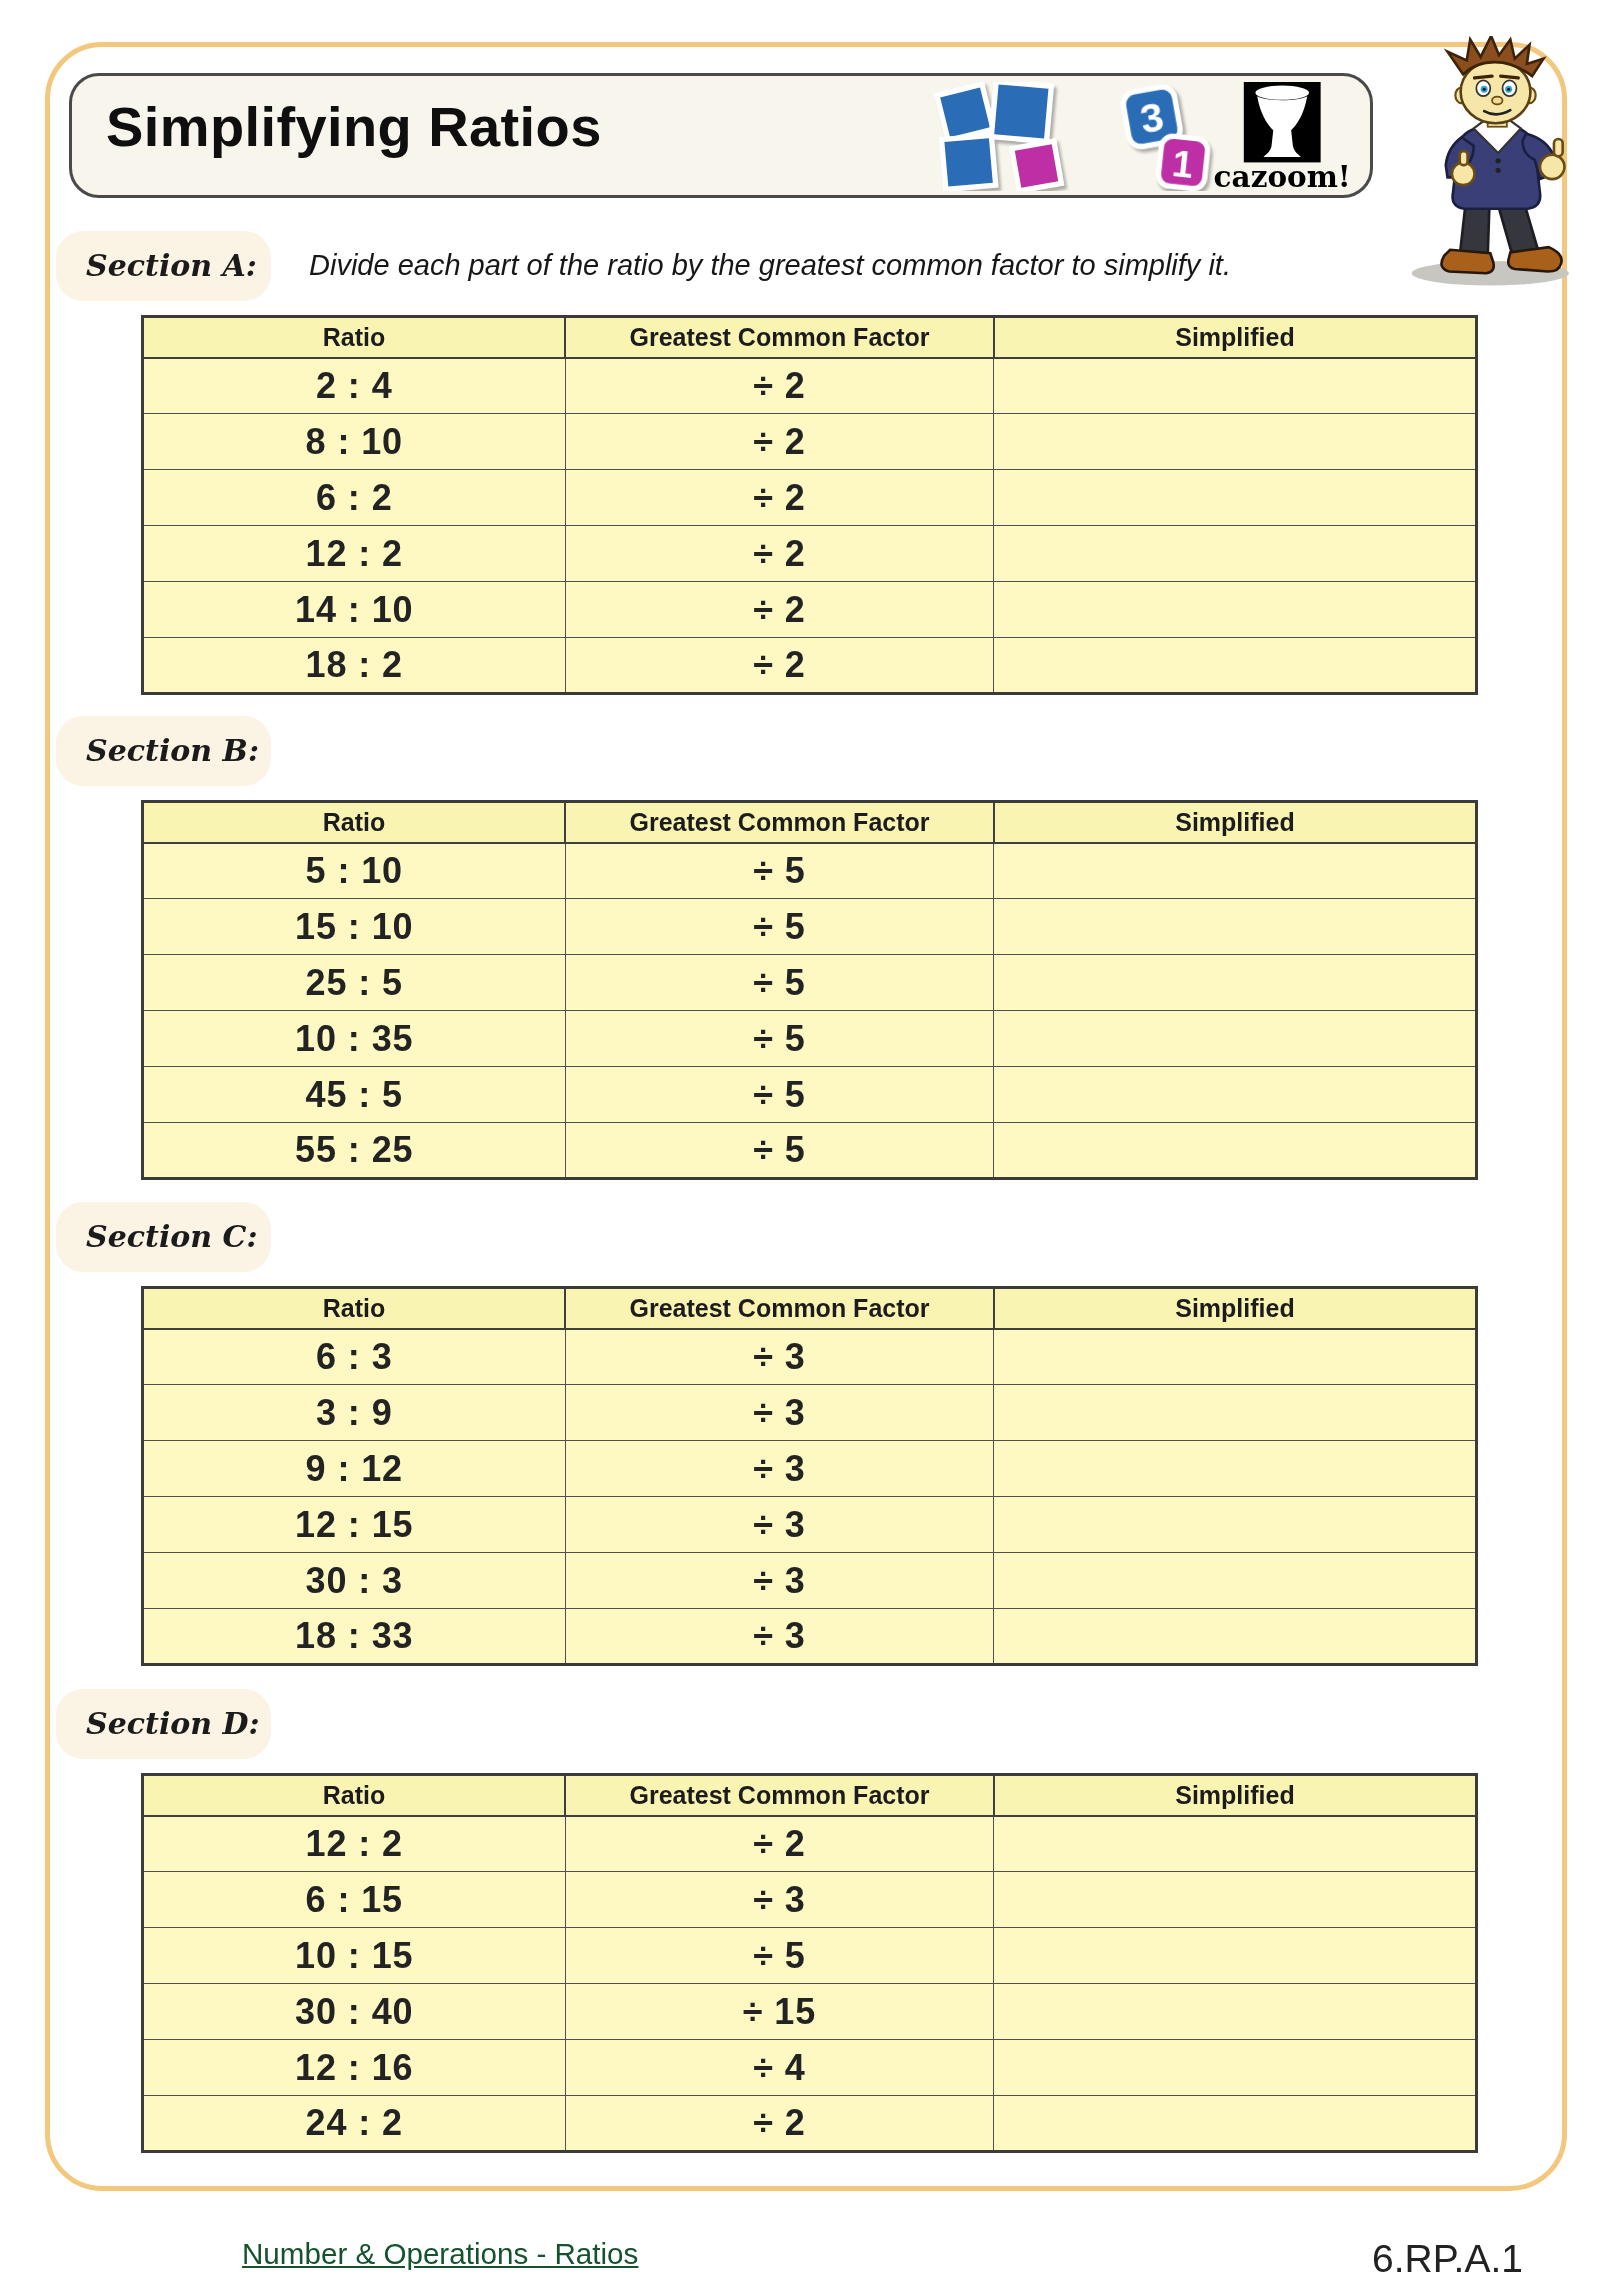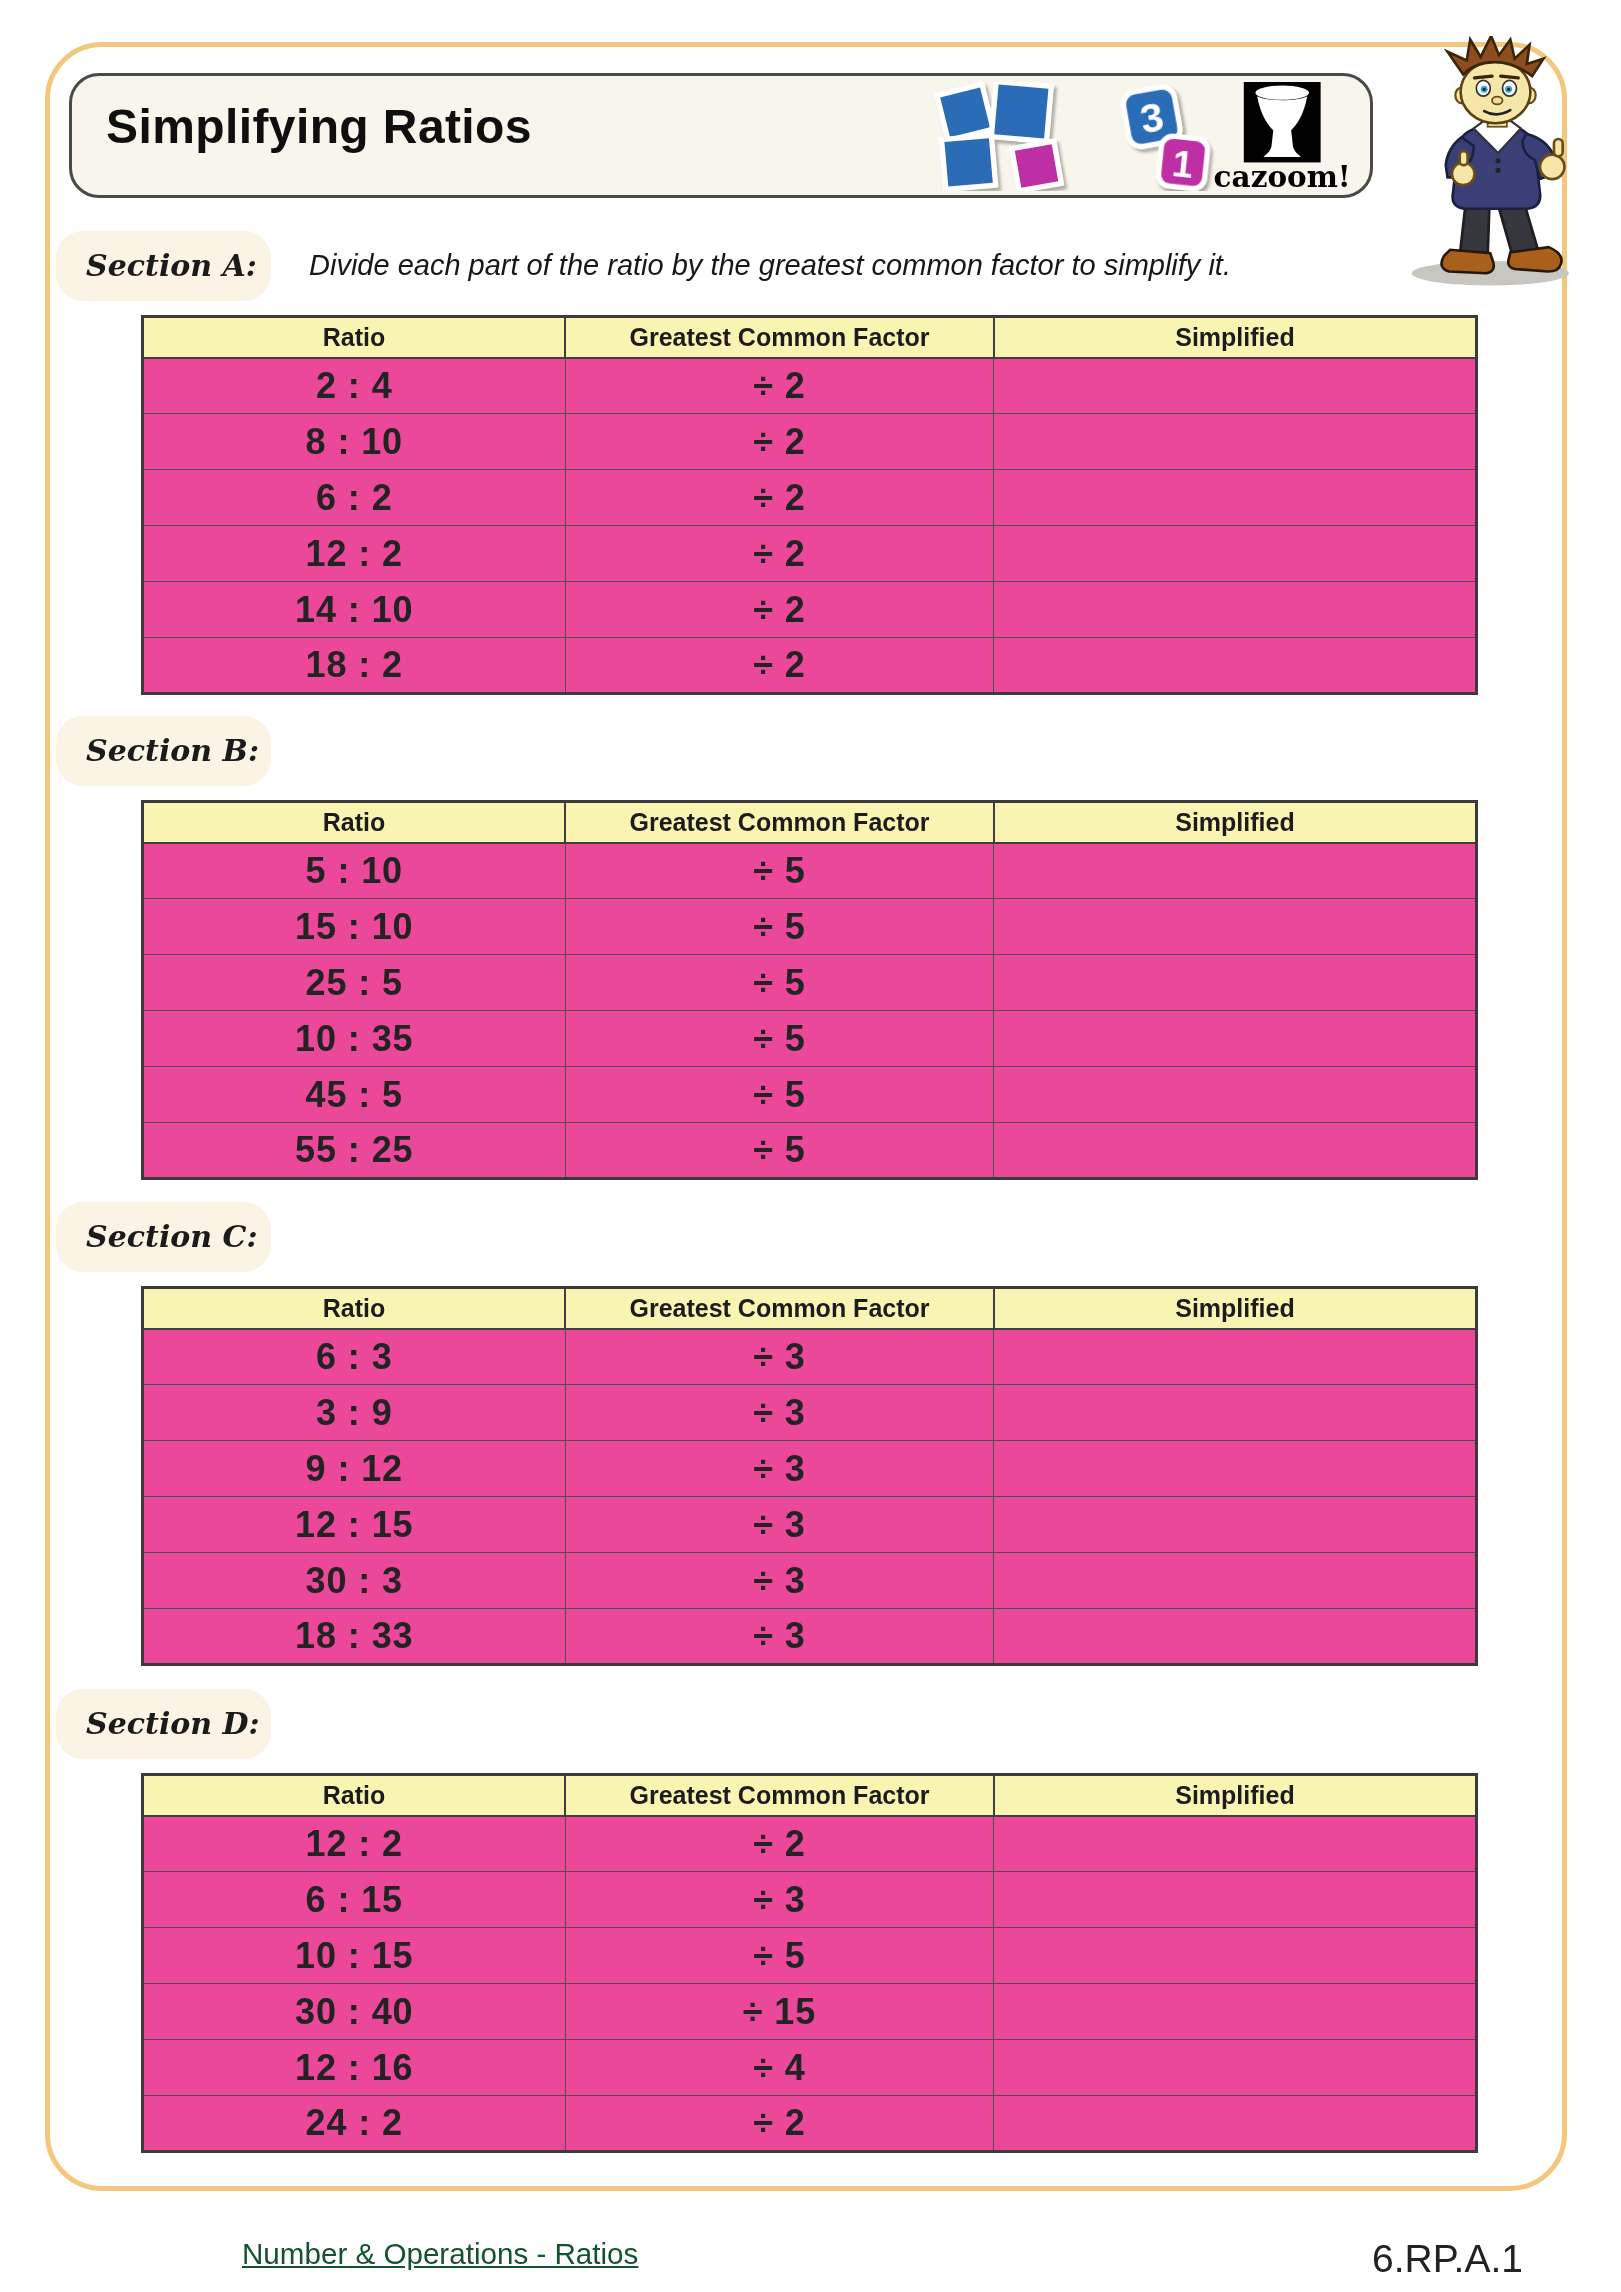--- a/index.html
+++ b/index.html
@@ -15,36 +15,36 @@
   *{margin:0;padding:0;box-sizing:border-box;}
   body{background:#ffffff;font-family:"Liberation Sans",sans-serif;}
   .page{position:relative;width:1622px;height:2293px;background:#ffffff;overflow:hidden;}
 
   .frame{position:absolute;left:45px;top:42px;width:1522px;height:2149px;
          border:5.4px solid var(--accent-orange);border-radius:57px;}
 
   .header-box{position:absolute;left:69px;top:73px;width:1304px;height:125px;
               background:var(--boxbg);border:3.6px solid #4a4a4a;border-radius:30px;z-index:2;}
   .page-title{position:absolute;left:34px;top:0;height:100px;display:flex;align-items:center;
-              font-size:48px;font-weight:bold;color:#0f0f0f;letter-spacing:0.4px;}
+              font-size:56px;font-weight:bold;color:#0f0f0f;letter-spacing:0.4px;}
   .logo{position:absolute;right:16px;top:6.3px;width:425px;height:109px;}
 
   .mascot{position:absolute;left:1386px;top:36px;width:226px;height:253px;z-index:5;}
 
   .section{position:absolute;left:0;width:1622px;}
   .section-a{top:226px}.section-b{top:711px}.section-c{top:1197px}.section-d{top:1684px}
   .blob{position:absolute;left:56px;top:4.5px;width:215px;height:70px;background:var(--cream);
         border-radius:27px;display:flex;align-items:center;padding-left:23px;}
   .section-label-text{font-family:"DejaVu Serif",serif;font-style:italic;font-weight:bold;
         font-size:30px;color:var(--ink);white-space:nowrap;margin-left:7px;}
   .section-instruction{position:absolute;left:309px;top:23px;font-family:Liberation Sans, sans-serif;
         font-style:italic;font-size:29px;color:#171717;white-space:nowrap;}
 
   table.ratio-table{position:absolute;left:141px;top:89px;width:1337px;
-        border-collapse:collapse;background:#ec4899;border:3.6px solid #3b3b3b;}
+        border-collapse:collapse;background:#fef9c3;border:3.6px solid #3b3b3b;}
   .ratio-table col.c1{width:424px}.ratio-table col.c2{width:430px}.ratio-table col.c3{width:484px}
   .ratio-table th{height:41px;background:var(--header-yellow);font-size:25px;font-weight:bold;
         color:#1c1c1c;border:2.7px solid #3f3f3f;text-align:center;}
   .ratio-table td{height:56px;font-size:36px;font-weight:bold;color:#232323;text-align:center;
         border:1.8px solid #505050;letter-spacing:0.9px;}
 
   .footer-left{position:absolute;left:64px;top:2205px;font-size:29.6px;color:#0e0e0e;line-height:37px;}
   .footer-url{color:var(--link-blue);text-decoration:underline;display:inline-block;}
   .footer-center{position:absolute;left:242px;right:0;top:2237px;
         font-size:29.6px;color:#14532d;text-decoration:underline;}

